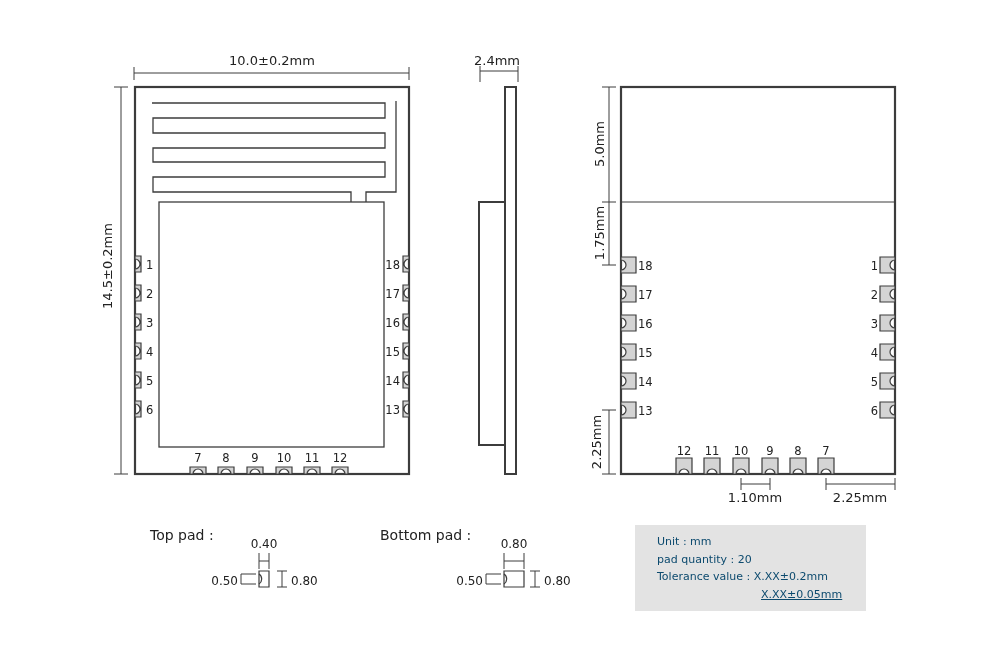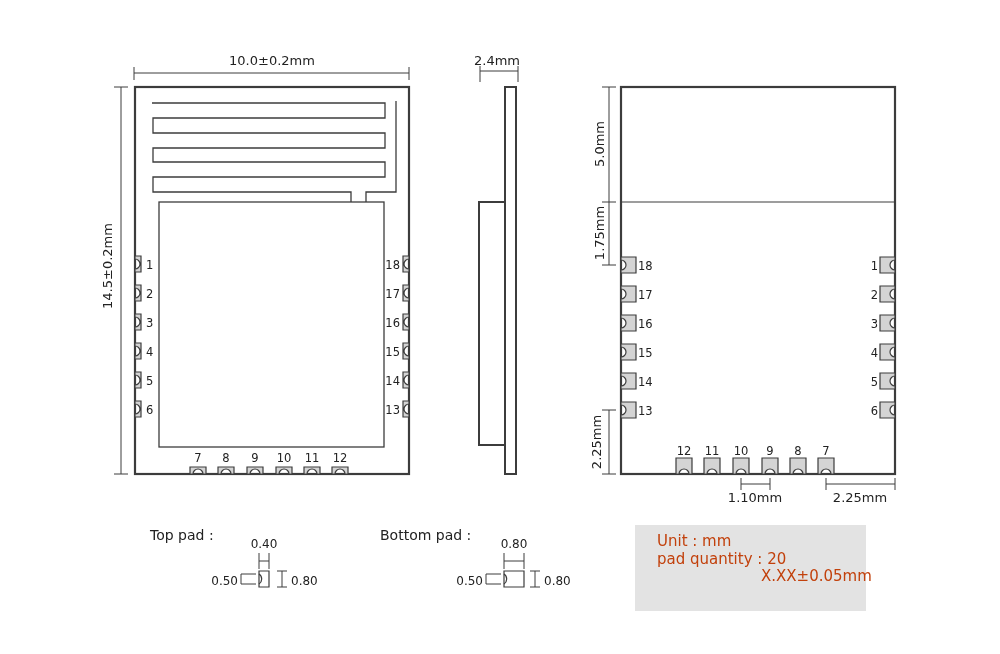--- a/index.html
+++ b/index.html
@@ -2,23 +2,23 @@
 <html><head>
 <meta charset="utf-8">
 <style>
   html, body { margin: 0; padding: 0; background: #ffffff; }
   body { width: 1000px; height: 654px; position: relative; overflow: hidden;
          font-family: "DejaVu Sans", "Liberation Sans", sans-serif; color: #222; }
   svg.drawing { position: absolute; left: 0; top: 0; }
   .lbl { font-family: "DejaVu Sans", "Liberation Sans", sans-serif; fill: #222; }
   .info-box { position: absolute; left: 635px; top: 525px; width: 231px; height: 86px;
               background: #e3e3e3; box-sizing: border-box; padding: 8px 0 0 22px;
-              font-size: 15px; line-height: 17.5px; color: #c2410c; }
+              font-size: 11px; line-height: 17.5px; color: #0c4a6e; }
   .info-box .row { white-space: nowrap; }
-  .info-box .indent { padding-left: 104px; }
+  .info-box .indent { padding-left: 104px; text-decoration: underline; }
 </style>
 </head>
 <body>
 
 <svg class="drawing" width="1000" height="654" viewBox="0 0 1000 654">
 
   <g stroke="#3c3c3c" fill="none">
 
     <line x1="134" y1="73" x2="409" y2="73" stroke-width="1"></line>
     <line x1="134" y1="67" x2="134" y2="80" stroke-width="1"></line>
@@ -212,14 +212,15 @@
     <text x="380" y="540" font-size="14">Bottom pad :</text>
     <text x="514" y="548" text-anchor="middle">0.80</text>
     <text x="483" y="585" text-anchor="end">0.50</text>
     <text x="544" y="585">0.80</text>
   </g>
 </svg>
 
 <div class="info-box">
   <div class="row">Unit : mm</div>
   <div class="row">pad quantity : 20</div>
+  <div class="row">Tolerance value : X.XX±0.2mm</div>
   <div class="row indent">X.XX±0.05mm</div>
 </div>
 
 </body></html>

